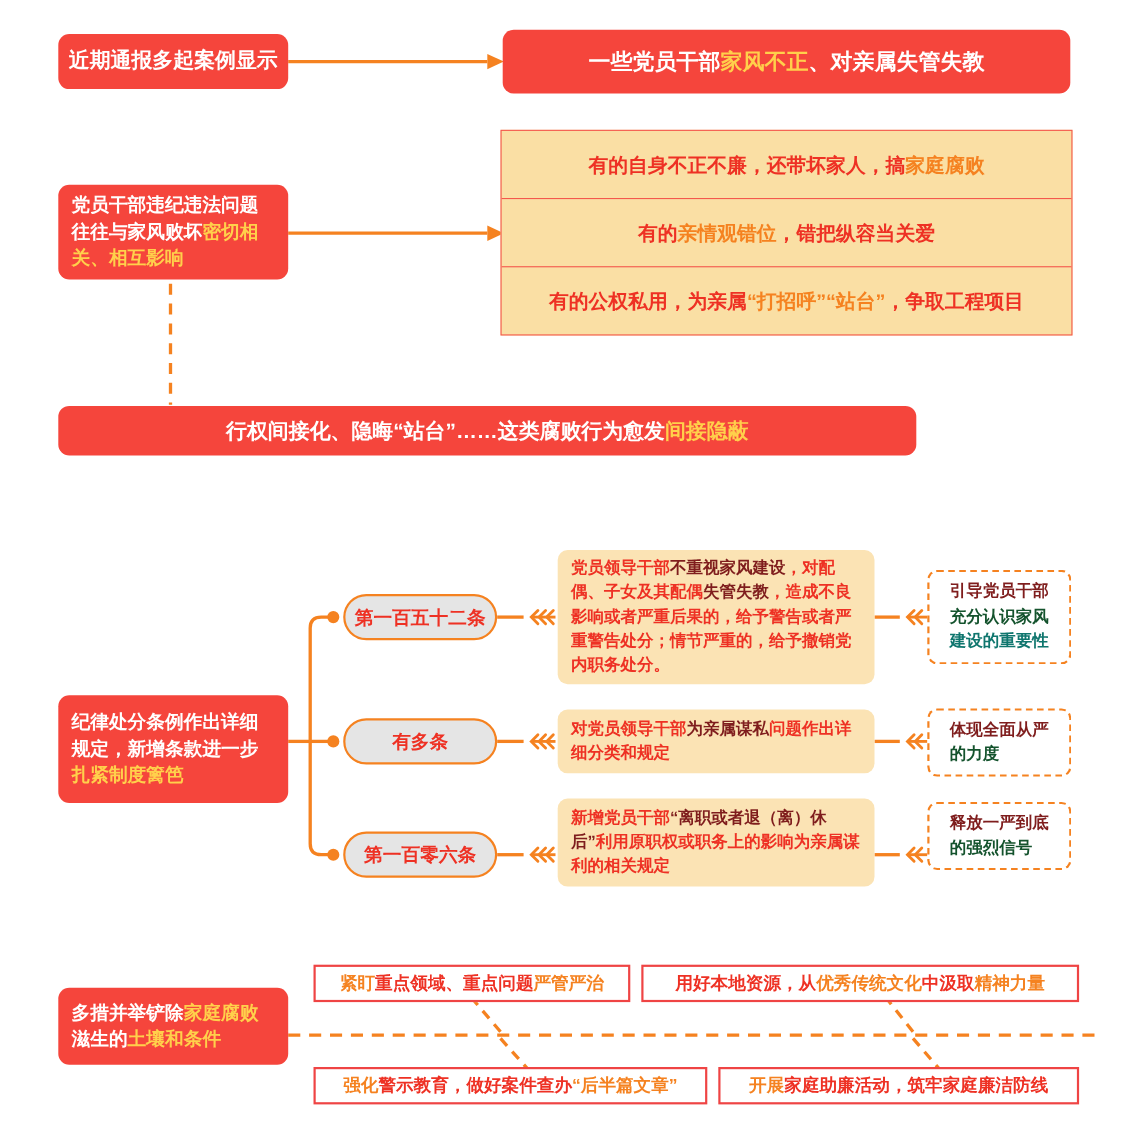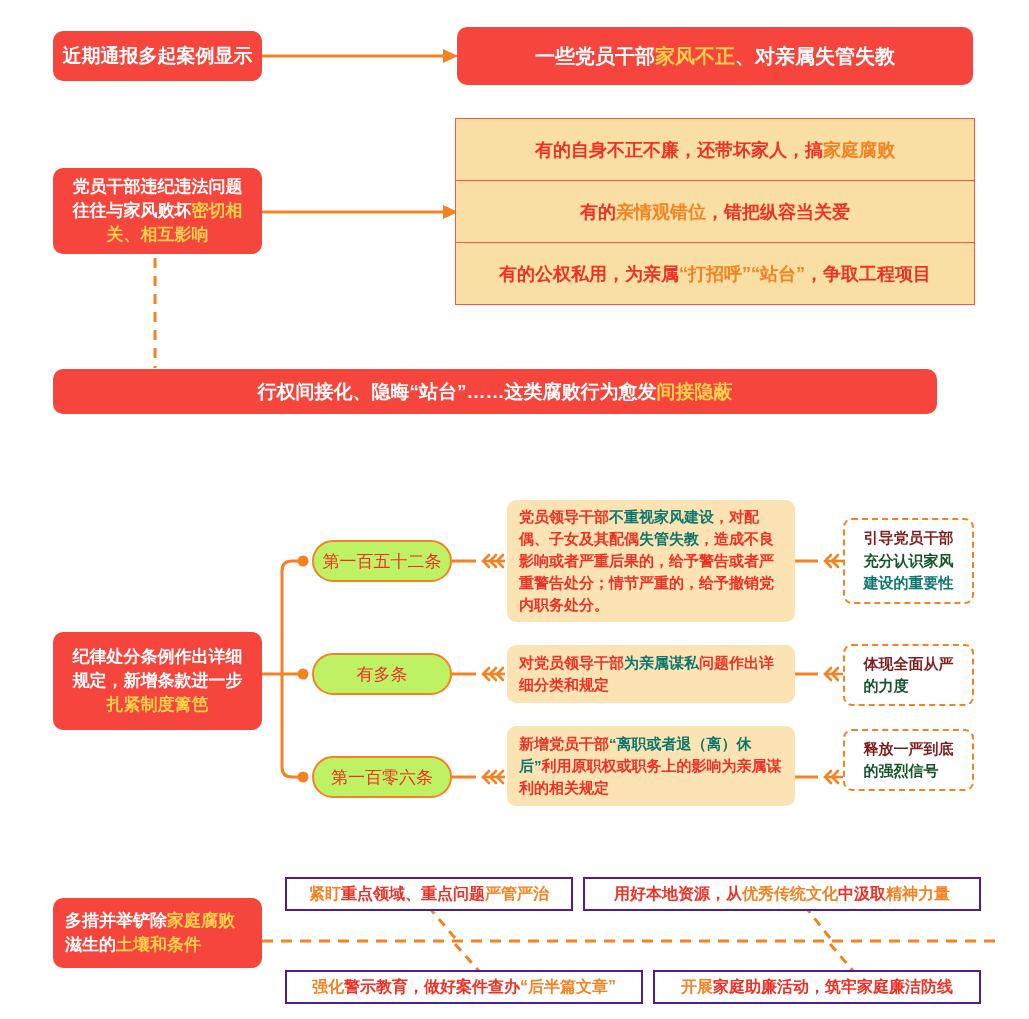--- a/index.html
+++ b/index.html
@@ -8,21 +8,21 @@
     font-family:"Liberation Sans","DejaVu Sans",sans-serif;
     overflow:hidden;position:relative;
   }
   .canvas{position:relative;width:1029px;height:1019px;}
   .abs{position:absolute;box-sizing:border-box;}
 
   
   .redbox{
     background:#f5453c;color:#ffffff;border-radius:10px;
     display:flex;align-items:center;justify-content:center;
-    font-weight:bold;line-height:1.42;text-align:center;
+    font-weight:bold;line-height:1.42;text-align:left;
   }
   .redbox .hl{color:#ffd04b;}
   .redbanner{
     background:#f5453c;color:#ffffff;border-radius:10px;
     display:flex;align-items:center;justify-content:center;
     font-weight:bold;text-align:center;
   }
   .redbanner .hl{color:#ffd04b;}
 
   
@@ -33,49 +33,49 @@
   .creamrow{
     flex:1;display:flex;align-items:center;justify-content:center;
     color:#ee3124;font-weight:bold;text-align:center;
     border-bottom:1.5px solid #f4584c;
   }
   .creamrow:last-child{border-bottom:none;}
   .creamrow .hl{color:#f58220;}
 
   
   .pill{
-    border:2.5px solid #f58220;border-radius:22px;background:#bef264;
-    display:flex;align-items:center;justify-content:center;
-    color:#ee3124;font-weight:normal;
+    border:2.5px solid #f58220;border-radius:22px;background:#e5e5e5;
+    display:flex;align-items:center;justify-content:center;
+    color:#ee3124;font-weight:bold;
   }
 
   
   .creamcard{
     background:#fbe3b4;border-radius:9px;
     color:#ee3124;font-weight:bold;line-height:1.48;
     display:flex;align-items:center;
     padding:9px 12px;
   }
-  .creamcard .hl{color:#0f766e;}
+  .creamcard .hl{color:#7f1d1d;}
 
   
   .dashtag{
     border:2px dashed #f58220;border-radius:9px;background:#ffffff;
     font-weight:bold;line-height:1.5;
     display:flex;align-items:center;justify-content:center;
     text-align:left;padding:7px 9px;
     color:#ee3124;
   }
   .dashtag .l1{color:#7f1d1d;}
   .dashtag .l2{color:#14532d;}
   .dashtag .l3{color:#0f766e;text-align:center;}
 
   
   .obox{
-    border:2px solid #4c1d95;background:#ffffff;
+    border:2px solid #ef4444;background:#ffffff;
     display:flex;align-items:center;justify-content:center;
     color:#ee3124;font-weight:bold;text-align:center;padding:0 10px;
   }
   .obox .hl{color:#f58220;}
   .svglayer{position:absolute;left:0;top:0;width:1029px;height:1019px;
             pointer-events:none;}
 </style>
 </head>
 <body>
 
@@ -171,21 +171,21 @@
       <span><span>有的自身不正不廉，还带坏家人，搞</span><span class="hl">家庭腐败</span></span>
     </div>
     <div class="creamrow" style="font-size:18px;">
       <span><span>有的</span><span class="hl">亲情观错位</span><span>，错把纵容当关爱</span></span>
     </div>
     <div class="creamrow" style="font-size:18px;">
       <span><span>有的公权私用，为亲属</span><span class="hl">“打招呼”“站台”</span><span>，争取工程项目</span></span>
     </div>
   </div>
 
-  <div class="abs redbanner" style="left:53px;top:369px;width:884px;height:45px;font-size:19px;">
+  <div class="abs redbanner" style="left:53px;top:369px;width:780px;height:45px;font-size:19px;">
     <span><span>行权间接化、隐晦“站台”……这类腐败行为愈发</span><span class="hl">间接隐蔽</span></span>
   </div>
 
   <div class="abs redbox" style="left:53px;top:632px;width:209px;height:98px;font-size:17px;padding:0 12px;">
     <span><span>纪律处分条例作出详细规定，新增条款进一步</span><span class="hl">扎紧制度篱笆</span></span>
   </div>
 
   <div class="abs pill" style="left:312px;top:540px;width:140px;height:42px;font-size:17px;">
     <span>第一百五十二条</span>
   </div>

